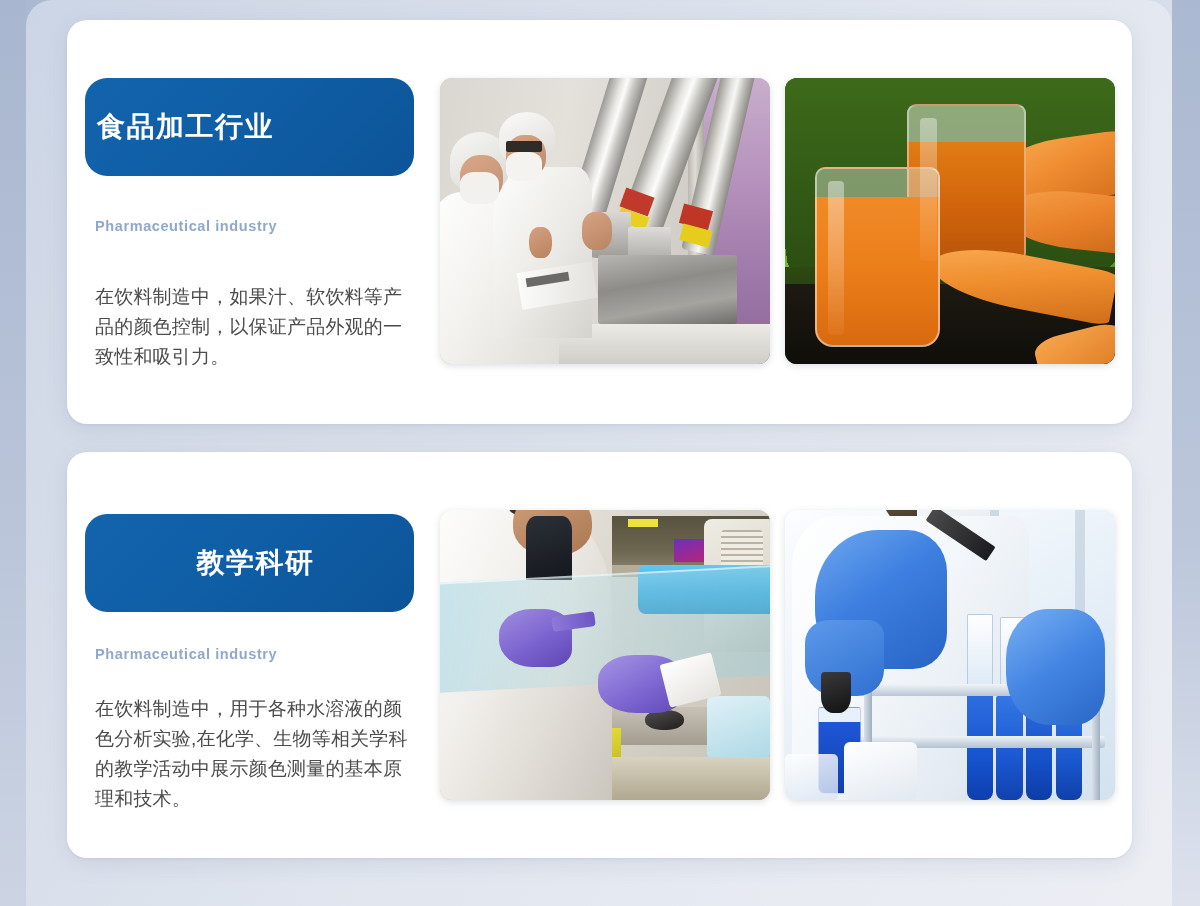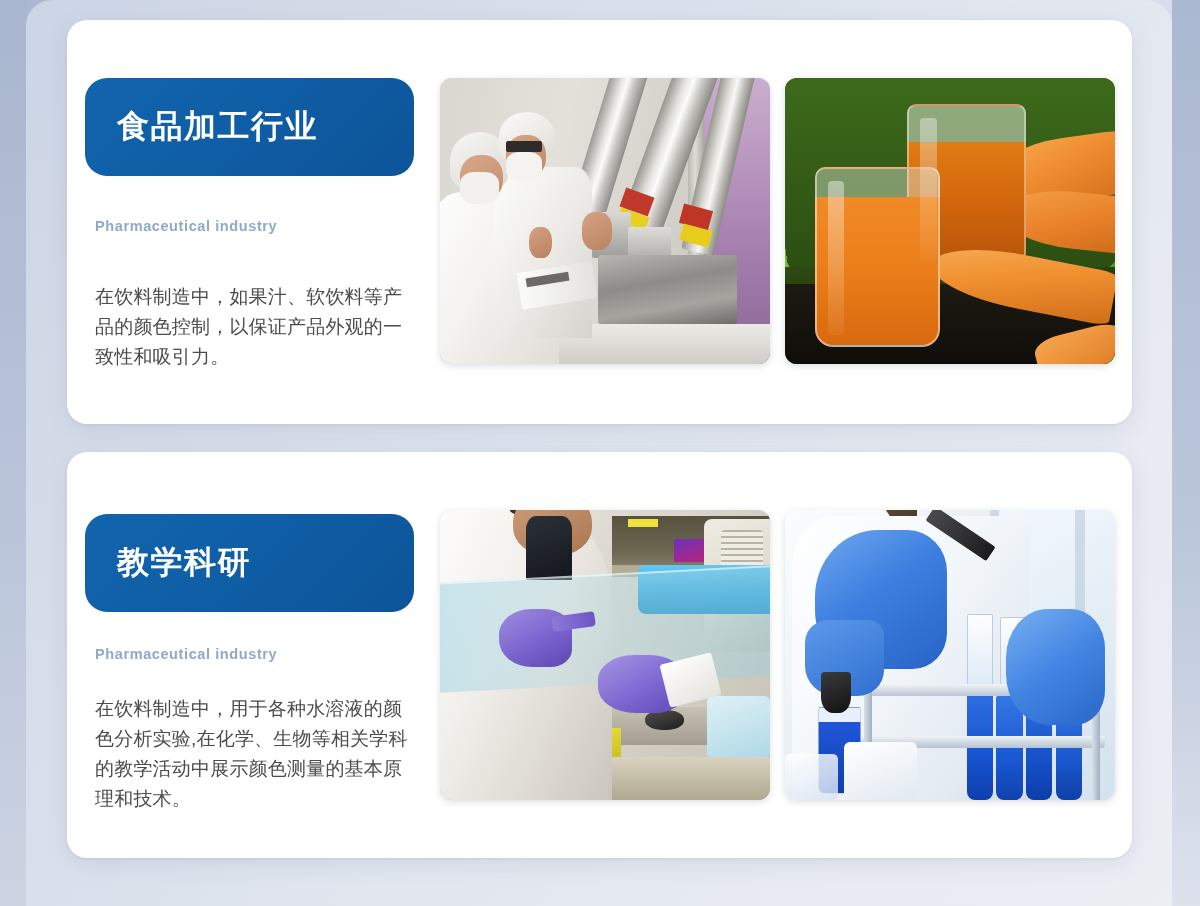--- a/index.html
+++ b/index.html
@@ -57,27 +57,27 @@
   .badge {
     position: absolute;
     left: 0;
     width: 329px;
     background: linear-gradient(135deg,#1264ad 0%, #0f5ea6 45%, #0d5499 100%);
     border-radius: 22px;
     display: flex;
     align-items: center;
   }
   #card-1 .badge { top: 58px; height: 98px; }
-  #card-2 .badge { top: 62px; height: 98px; }
+  #card-2 .badge { top: 62px; height: 98px; justify-content: center; }
   .badge-title {
     color: #ffffff;
-    font-size: 32px;
+    font-size: 28px;
     font-weight: 700;
     letter-spacing: 1.5px;
-    padding-left: 32px;
+    padding-left: 12px;
     line-height: 1.1;
   }
   .subtitle {
     position: absolute;
     left: 10px;
     font-size: 14.5px;
     font-weight: 600;
     letter-spacing: 0.6px;
     color: #8fa9cc;
     white-space: nowrap;

